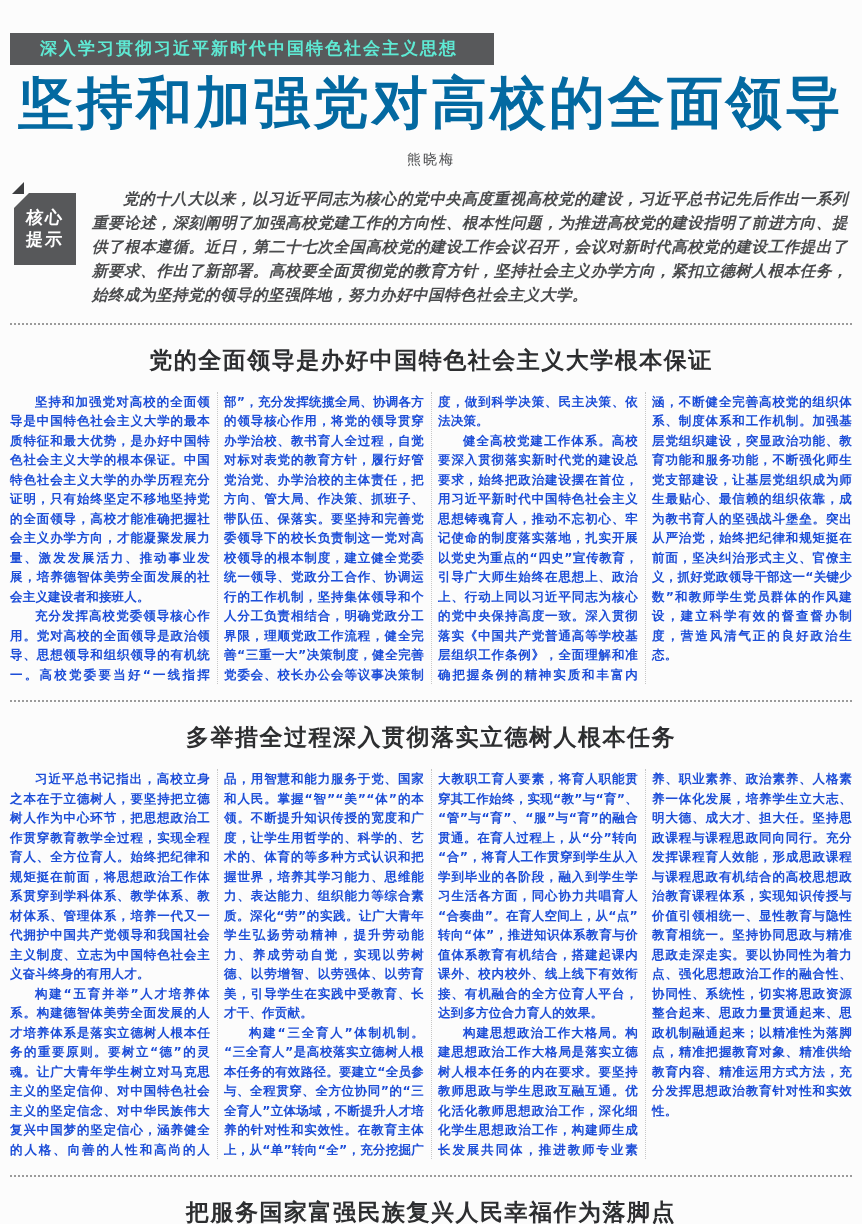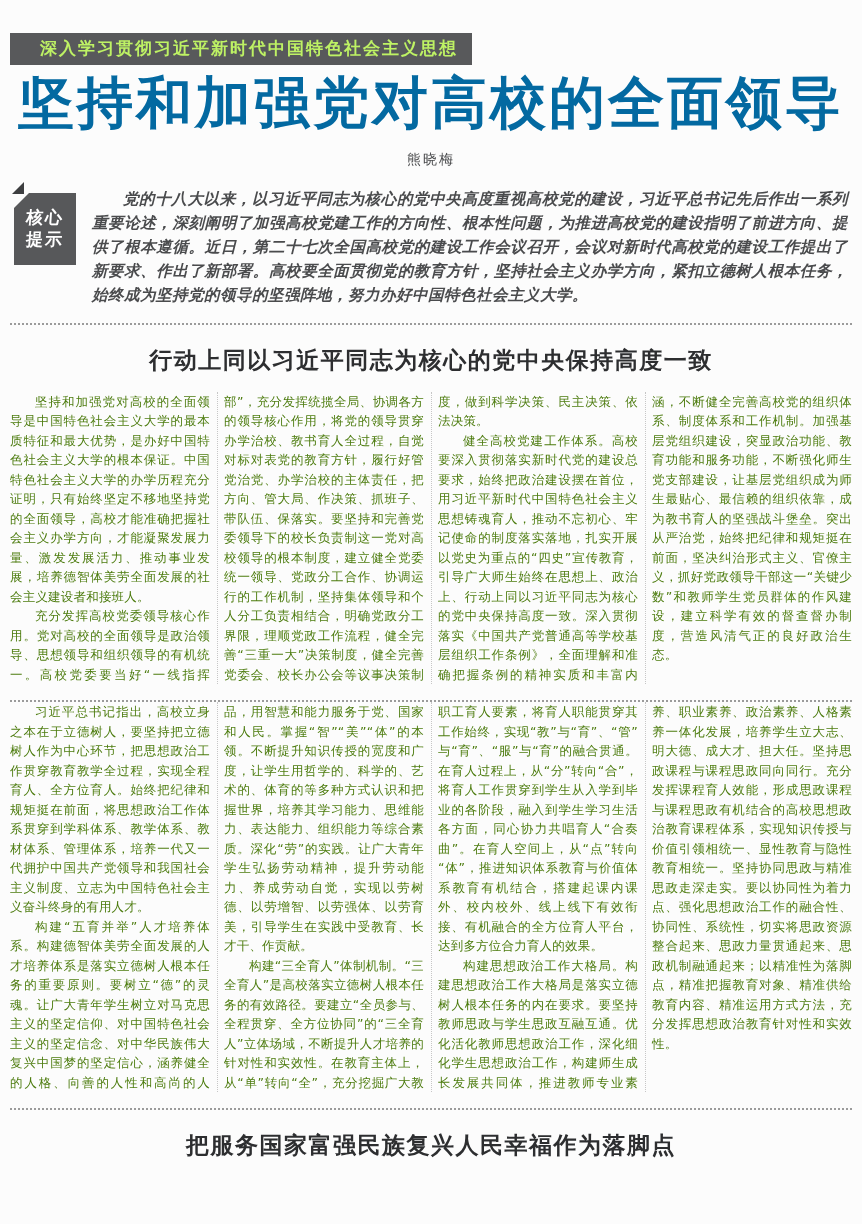--- a/index.html
+++ b/index.html
@@ -13,25 +13,25 @@
     background: #fcfcfc;
     color: #3b3c3e;
     overflow: hidden;
     padding-bottom: 18px;
   }
   
   .banner {
     display: inline-block;
     margin: 33px 0 0 10px;
     background: #58595b;
-    color: #bef264;
+    color: #5eead4;
     font-size: 17px;
     font-weight: bold;
     letter-spacing: 2px;
-    padding: 4px 14px 5px 30px;
+    padding: 4px 36px 5px 30px;
   }
   
   .headline {
     margin-top: 12px;
     text-align: center;
     font-size: 56px;
     font-weight: 900;
     color: #0369a1;
     letter-spacing: 3px;
     line-height: 1.1;
@@ -118,23 +118,24 @@
   }
   .section-body {
     column-count: 4;
     column-gap: 14px;
     column-rule: 1px dotted #c6c6c6;
     text-align: justify;
   }
   .section-body .para {
     font-size: 12.5px;
     line-height: 1.56;
-    color: #4d7c0f;
+    color: #1d4ed8;
     text-indent: 2em;
     letter-spacing: 0.2px;
+    font-weight: bold;
   }
 </style>
 </head>
 <body>
 
 <div class="page">
 
   <div class="banner">深入学习贯彻习近平新时代中国特色社会主义思想</div>
 
   <h1 class="headline">坚持和加强党对高校的全面领导</h1>
@@ -145,31 +146,32 @@
     <div class="tip-badge">
       <span>核心</span>
       <span>提示</span>
     </div>
     <div class="tip-text">党的十八大以来，以习近平同志为核心的党中央高度重视高校党的建设，习近平总书记先后作出一系列重要论述，深刻阐明了加强高校党建工作的方向性、根本性问题，为推进高校党的建设指明了前进方向、提供了根本遵循。近日，第二十七次全国高校党的建设工作会议召开，会议对新时代高校党的建设工作提出了新要求、作出了新部署。高校要全面贯彻党的教育方针，坚持社会主义办学方向，紧扣立德树人根本任务，始终成为坚持党的领导的坚强阵地，努力办好中国特色社会主义大学。</div>
   </div>
 
   <hr class="dotted-divider">
 
   <div class="section">
-    <h2 class="section-heading">行动上同以习近平同志为核心的党中央保持高度一致</h2>
+    <h2 class="section-heading">党的全面领导是办好中国特色社会主义大学根本保证</h2>
     <div class="section-body">
         <p class="para">坚持和加强党对高校的全面领导是中国特色社会主义大学的最本质特征和最大优势，是办好中国特色社会主义大学的根本保证。中国特色社会主义大学的办学历程充分证明，只有始终坚定不移地坚持党的全面领导，高校才能准确把握社会主义办学方向，才能凝聚发展力量、激发发展活力、推动事业发展，培养德智体美劳全面发展的社会主义建设者和接班人。</p>
         <p class="para">充分发挥高校党委领导核心作用。党对高校的全面领导是政治领导、思想领导和组织领导的有机统一。高校党委要当好“一线指挥部”，充分发挥统揽全局、协调各方的领导核心作用，将党的领导贯穿办学治校、教书育人全过程，自觉对标对表党的教育方针，履行好管党治党、办学治校的主体责任，把方向、管大局、作决策、抓班子、带队伍、保落实。要坚持和完善党委领导下的校长负责制这一党对高校领导的根本制度，建立健全党委统一领导、党政分工合作、协调运行的工作机制，坚持集体领导和个人分工负责相结合，明确党政分工界限，理顺党政工作流程，健全完善“三重一大”决策制度，健全完善党委会、校长办公会等议事决策制度，做到科学决策、民主决策、依法决策。</p>
         <p class="para">健全高校党建工作体系。高校要深入贯彻落实新时代党的建设总要求，始终把政治建设摆在首位，用习近平新时代中国特色社会主义思想铸魂育人，推动不忘初心、牢记使命的制度落实落地，扎实开展以党史为重点的“四史”宣传教育，引导广大师生始终在思想上、政治上、行动上同以习近平同志为核心的党中央保持高度一致。深入贯彻落实《中国共产党普通高等学校基层组织工作条例》，全面理解和准确把握条例的精神实质和丰富内涵，不断健全完善高校党的组织体系、制度体系和工作机制。加强基层党组织建设，突显政治功能、教育功能和服务功能，不断强化师生党支部建设，让基层党组织成为师生最贴心、最信赖的组织依靠，成为教书育人的坚强战斗堡垒。突出从严治党，始终把纪律和规矩挺在前面，坚决纠治形式主义、官僚主义，抓好党政领导干部这一“关键少数”和教师学生党员群体的作风建设，建立科学有效的督查督办制度，营造风清气正的良好政治生态。</p>
       </div>
   </div>
 
   <hr class="dotted-divider">
 
   <div class="section">
+    <h2 class="section-heading">多举措全过程深入贯彻落实立德树人根本任务</h2>
     <div class="section-body">
         <p class="para">习近平总书记指出，高校立身之本在于立德树人，要坚持把立德树人作为中心环节，把思想政治工作贯穿教育教学全过程，实现全程育人、全方位育人。始终把纪律和规矩挺在前面，将思想政治工作体系贯穿到学科体系、教学体系、教材体系、管理体系，培养一代又一代拥护中国共产党领导和我国社会主义制度、立志为中国特色社会主义奋斗终身的有用人才。</p>
         <p class="para">构建“五育并举”人才培养体系。构建德智体美劳全面发展的人才培养体系是落实立德树人根本任务的重要原则。要树立“德”的灵魂。让广大青年学生树立对马克思主义的坚定信仰、对中国特色社会主义的坚定信念、对中华民族伟大复兴中国梦的坚定信心，涵养健全的人格、向善的人性和高尚的人品，用智慧和能力服务于党、国家和人民。掌握“智”“美”“体”的本领。不断提升知识传授的宽度和广度，让学生用哲学的、科学的、艺术的、体育的等多种方式认识和把握世界，培养其学习能力、思维能力、表达能力、组织能力等综合素质。深化“劳”的实践。让广大青年学生弘扬劳动精神，提升劳动能力、养成劳动自觉，实现以劳树德、以劳增智、以劳强体、以劳育美，引导学生在实践中受教育、长才干、作贡献。</p>
         <p class="para">构建“三全育人”体制机制。“三全育人”是高校落实立德树人根本任务的有效路径。要建立“全员参与、全程贯穿、全方位协同”的“三全育人”立体场域，不断提升人才培养的针对性和实效性。在教育主体上，从“单”转向“全”，充分挖掘广大教职工育人要素，将育人职能贯穿其工作始终，实现“教”与“育”、“管”与“育”、“服”与“育”的融合贯通。在育人过程上，从“分”转向“合”，将育人工作贯穿到学生从入学到毕业的各阶段，融入到学生学习生活各方面，同心协力共唱育人“合奏曲”。在育人空间上，从“点”转向“体”，推进知识体系教育与价值体系教育有机结合，搭建起课内课外、校内校外、线上线下有效衔接、有机融合的全方位育人平台，达到多方位合力育人的效果。</p>
         <p class="para">构建思想政治工作大格局。构建思想政治工作大格局是落实立德树人根本任务的内在要求。要坚持教师思政与学生思政互融互通。优化活化教师思想政治工作，深化细化学生思想政治工作，构建师生成长发展共同体，推进教师专业素养、职业素养、政治素养、人格素养一体化发展，培养学生立大志、明大德、成大才、担大任。坚持思政课程与课程思政同向同行。充分发挥课程育人效能，形成思政课程与课程思政有机结合的高校思想政治教育课程体系，实现知识传授与价值引领相统一、显性教育与隐性教育相统一。坚持协同思政与精准思政走深走实。要以协同性为着力点、强化思想政治工作的融合性、协同性、系统性，切实将思政资源整合起来、思政力量贯通起来、思政机制融通起来；以精准性为落脚点，精准把握教育对象、精准供给教育内容、精准运用方式方法，充分发挥思想政治教育针对性和实效性。</p>
       </div>
   </div>
 
   <hr class="dotted-divider">
 

